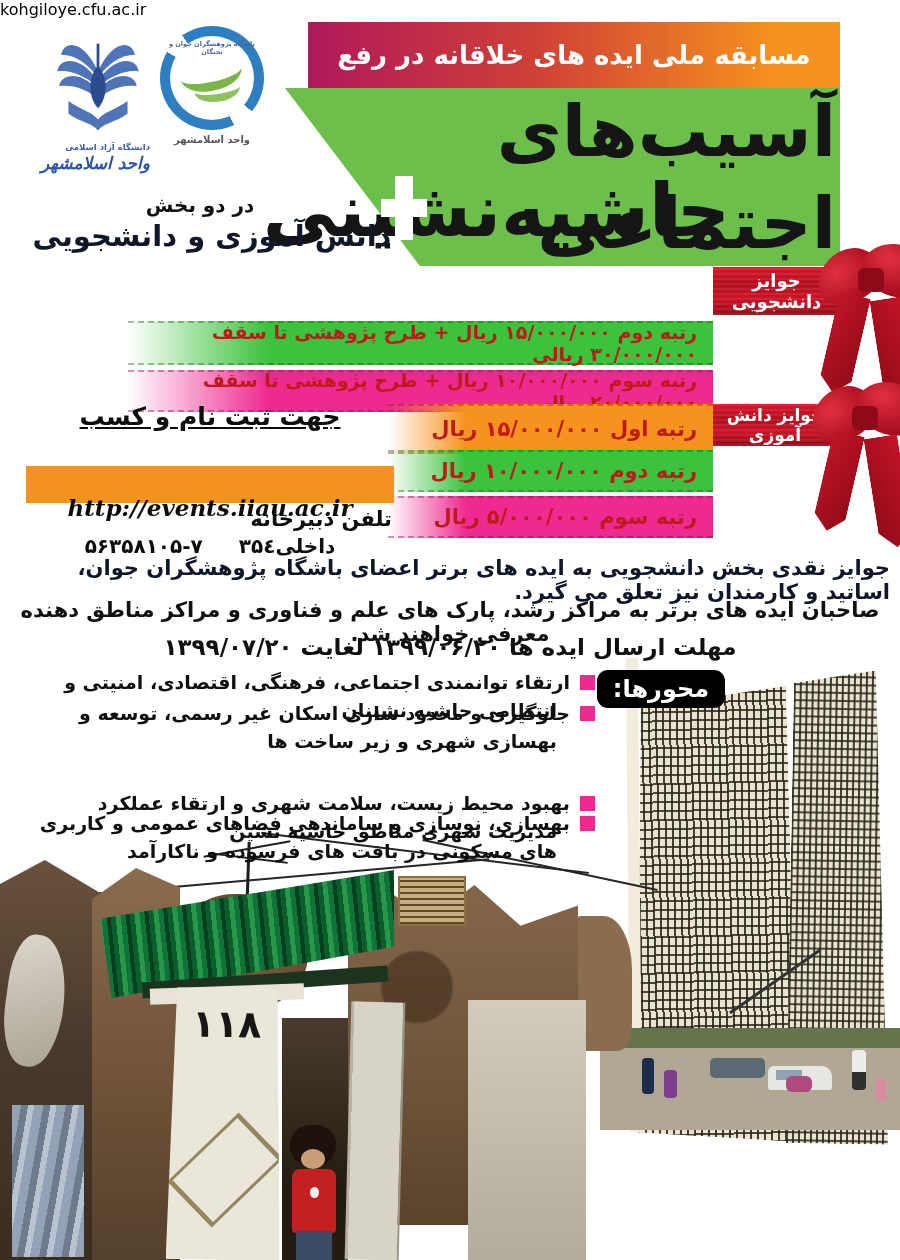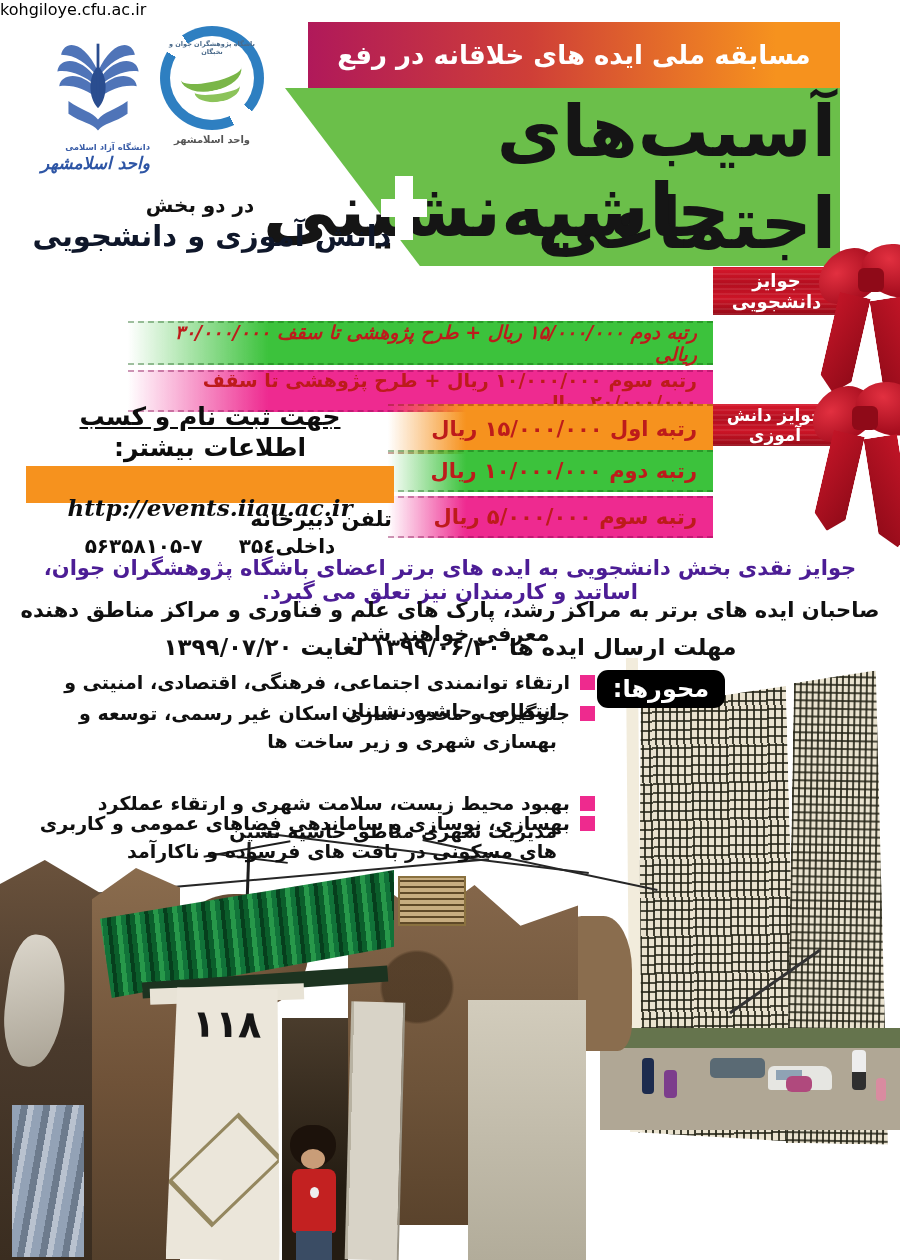--- a/index.html
+++ b/index.html
@@ -41,21 +41,21 @@
   .sub-large{left:26px; top:219px; width:372px; text-align:center; font-size:29px; font-weight:bold; color:#0f172a; direction:rtl;}
 
   
   .prize-row{box-sizing:border-box; direction:rtl; display:flex; align-items:center;
     font-weight:bold; color:#bd1b1b; padding-right:16px;
     border-top:2px dashed rgba(120,25,10,.38); border-bottom:2px dashed rgba(120,25,10,.38);}
   .row-orange{background:linear-gradient(to left,#f6921e 0 76%,rgba(246,146,30,0) 100%);}
   .row-green {background:linear-gradient(to left,#3cc23c 0 76%,rgba(60,194,60,0) 100%); border-color:rgba(10,90,10,.38);}
   .row-pink  {background:linear-gradient(to left,#ee2a90 0 76%,rgba(238,42,144,0) 100%); border-color:rgba(130,0,75,.4);}
   .r1{left:128px; top:267px; width:585px; height:48px; font-size:19px;}
-  .r2{left:128px; top:321px; width:585px; height:44px; font-size:19px;font-style:italic;}
+  .r2{left:128px; top:321px; width:585px; height:44px; font-size:19px;}
   .r3{left:128px; top:370px; width:585px; height:42px; font-size:19px;}
   .r4{left:388px; top:404px; width:325px; height:50px; font-size:21px;}
   .r5{left:388px; top:450px; width:325px; height:42px; font-size:21px;}
   .r6{left:388px; top:496px; width:325px; height:42px; font-size:21px;}
 
   
   .ribbon-band{box-sizing:border-box; background:
       repeating-linear-gradient(0deg, rgba(255,255,255,.08) 0 2px, rgba(0,0,0,0) 2px 5px),
       linear-gradient(180deg,#d8182c 0%,#b30e1f 35%,#cc1426 65%,#950a17 100%);
     color:#fff; font-weight:bold; text-align:center; direction:rtl; display:flex; align-items:center; justify-content:center;}
@@ -81,22 +81,22 @@
   .reg1{left:28px; top:402px; width:364px; text-align:center; font-size:25px; font-weight:bold; color:#0d0d0d; direction:rtl;text-decoration:underline;}
   .reg2{left:28px; top:433px; width:364px; text-align:center; font-size:25px; font-weight:bold; color:#0d0d0d; direction:rtl;}
   .url-box{left:26px; top:466px; width:368px; height:37px; background:#f6921e;
     display:flex; align-items:center; justify-content:center;}
   .url-box span{font-family:"DejaVu Serif", serif; font-style:italic; font-weight:bold; font-size:23px; color:#0d0d0d;margin-top:46px;}
   .phone-label{left:28px; top:507px; width:364px; text-align:right; font-size:21px; font-weight:bold; color:#0d0d0d; direction:rtl;}
   .phone-line{left:28px; top:534px; width:364px; display:flex; justify-content:center; gap:36px;
     font-size:20px; font-weight:bold; color:#0d0d0d;}
 
   
-  .notice-red{left:10px; top:556px; width:880px; text-align:center; direction:rtl;
-    color:#4c1d95; font-weight:bold; font-size:21px;}
+  .notice-red{left:10px; top:556px; width:880px; text-align:right; direction:rtl;
+    color:#0f172a; font-weight:bold; font-size:21px;}
   .notice-black{left:10px; top:598px; width:880px; text-align:center; direction:rtl;
     color:#101010; font-weight:bold; font-size:21px;}
   .notice-deadline{left:10px; top:634px; width:880px; text-align:center; direction:rtl;
     color:#101010; font-weight:bold; font-size:23px;}
 
   
   .topics-label{left:597px; top:670px; width:128px; height:38px; background:#000; color:#fff;
     font-size:24px; font-weight:bold; display:flex; align-items:center; justify-content:center; direction:rtl; z-index:6;border-radius:11px;}
   .topic{right:305px; width:565px; box-sizing:border-box; direction:rtl; text-align:right;
     font-size:19px; font-weight:bold; color:#101010; line-height:27.5px;
@@ -268,21 +268,20 @@
   </div>
   <div class="abs bow bow2">
     <div class="loopL"></div>
       <div class="loopR"></div>
       <div class="tailL"></div>
       <div class="tailR"></div>
       <div class="knot"></div>
   </div>
 
   <div class="abs reg1">جهت ثبت نام و کسب</div>
-  <div class="abs reg2">اطلاعات بیشتر:</div>
   <div class="abs url-box">
     <span>http://events.iiau.ac.ir</span>
   </div>
   <div class="abs phone-label">تلفن دبیرخانه</div>
   <div class="abs phone-line">
     <span>۵۶۳۵۸۱۰۵-۷</span>
     <span>داخلی۳۵٤</span>
   </div>
 
   <div class="abs notice-red">جوایز نقدی بخش دانشجویی به ایده های برتر اعضای باشگاه پژوهشگران جوان، اساتید و کارمندان نیز تعلق می گیرد.</div>

